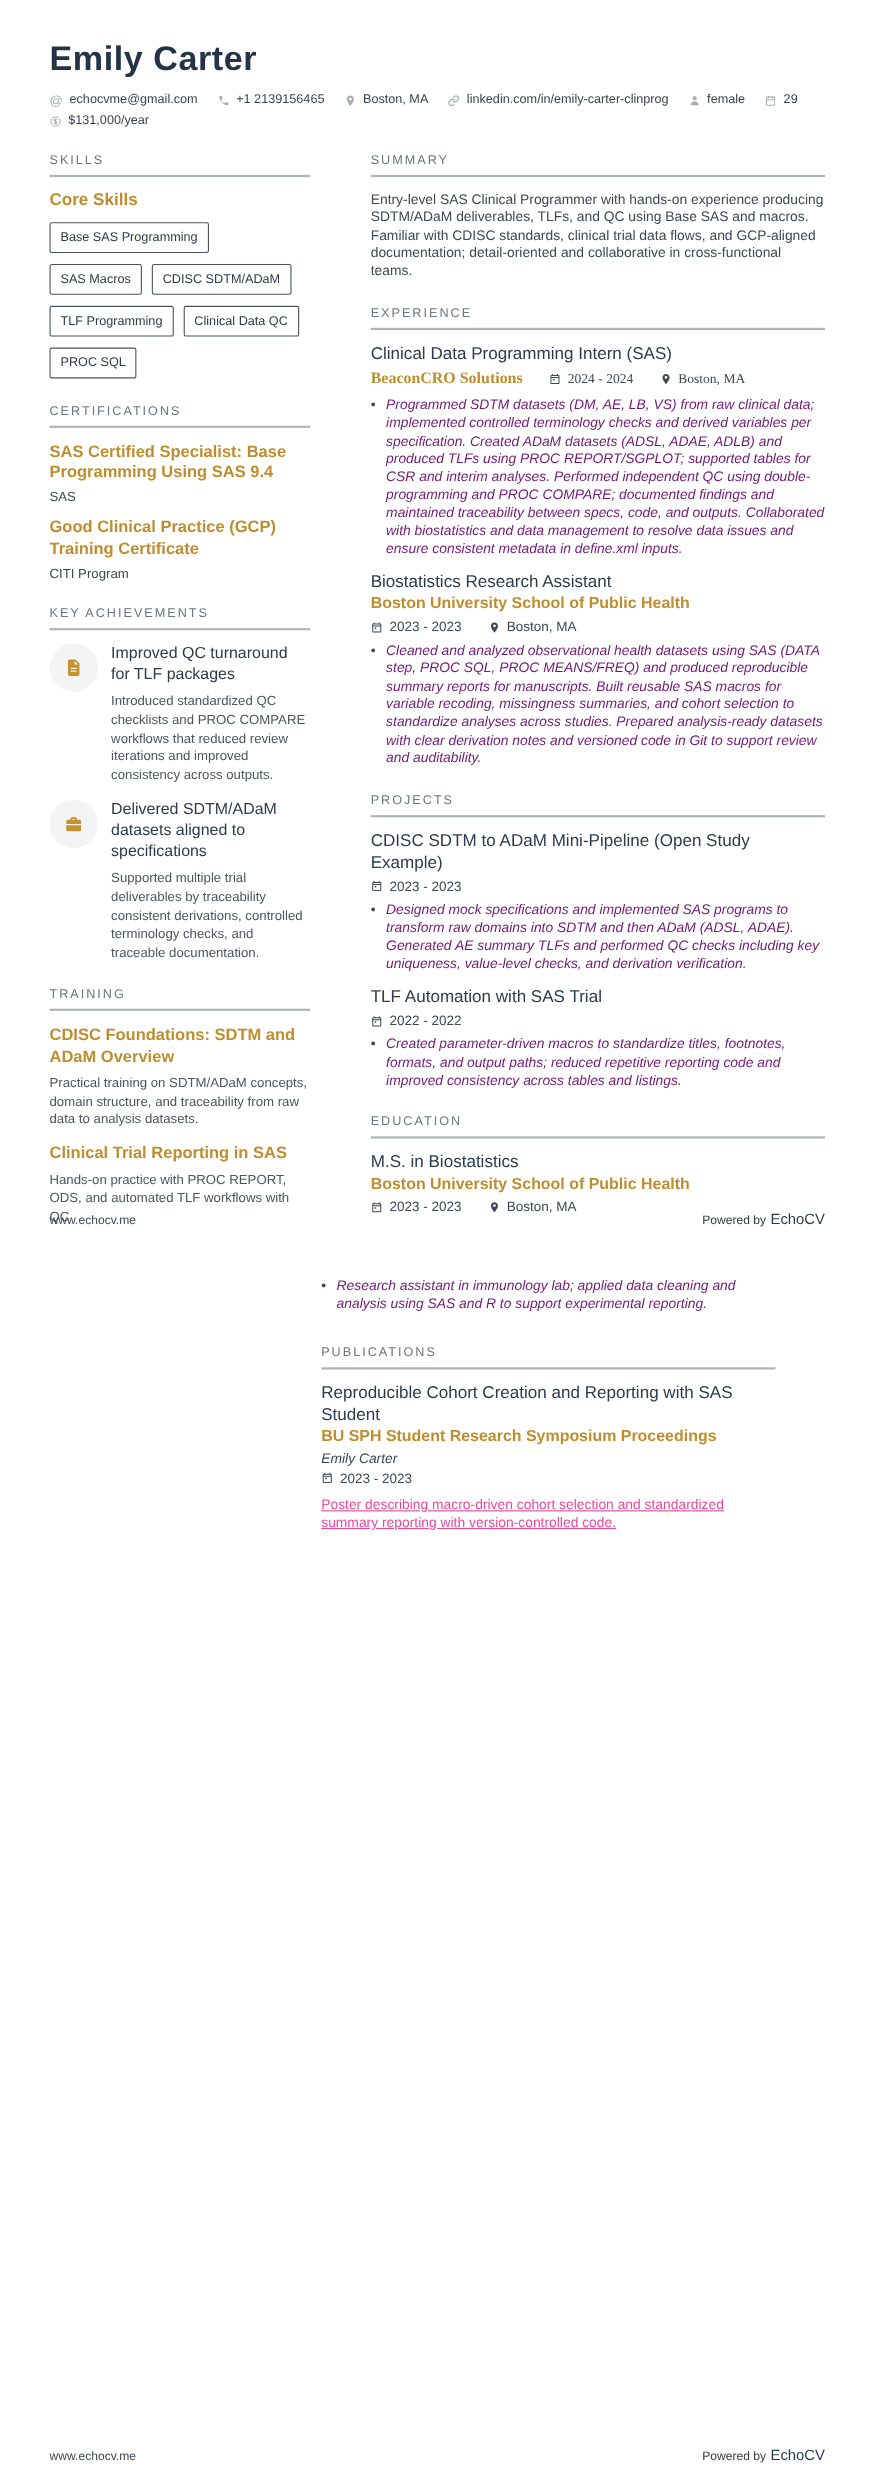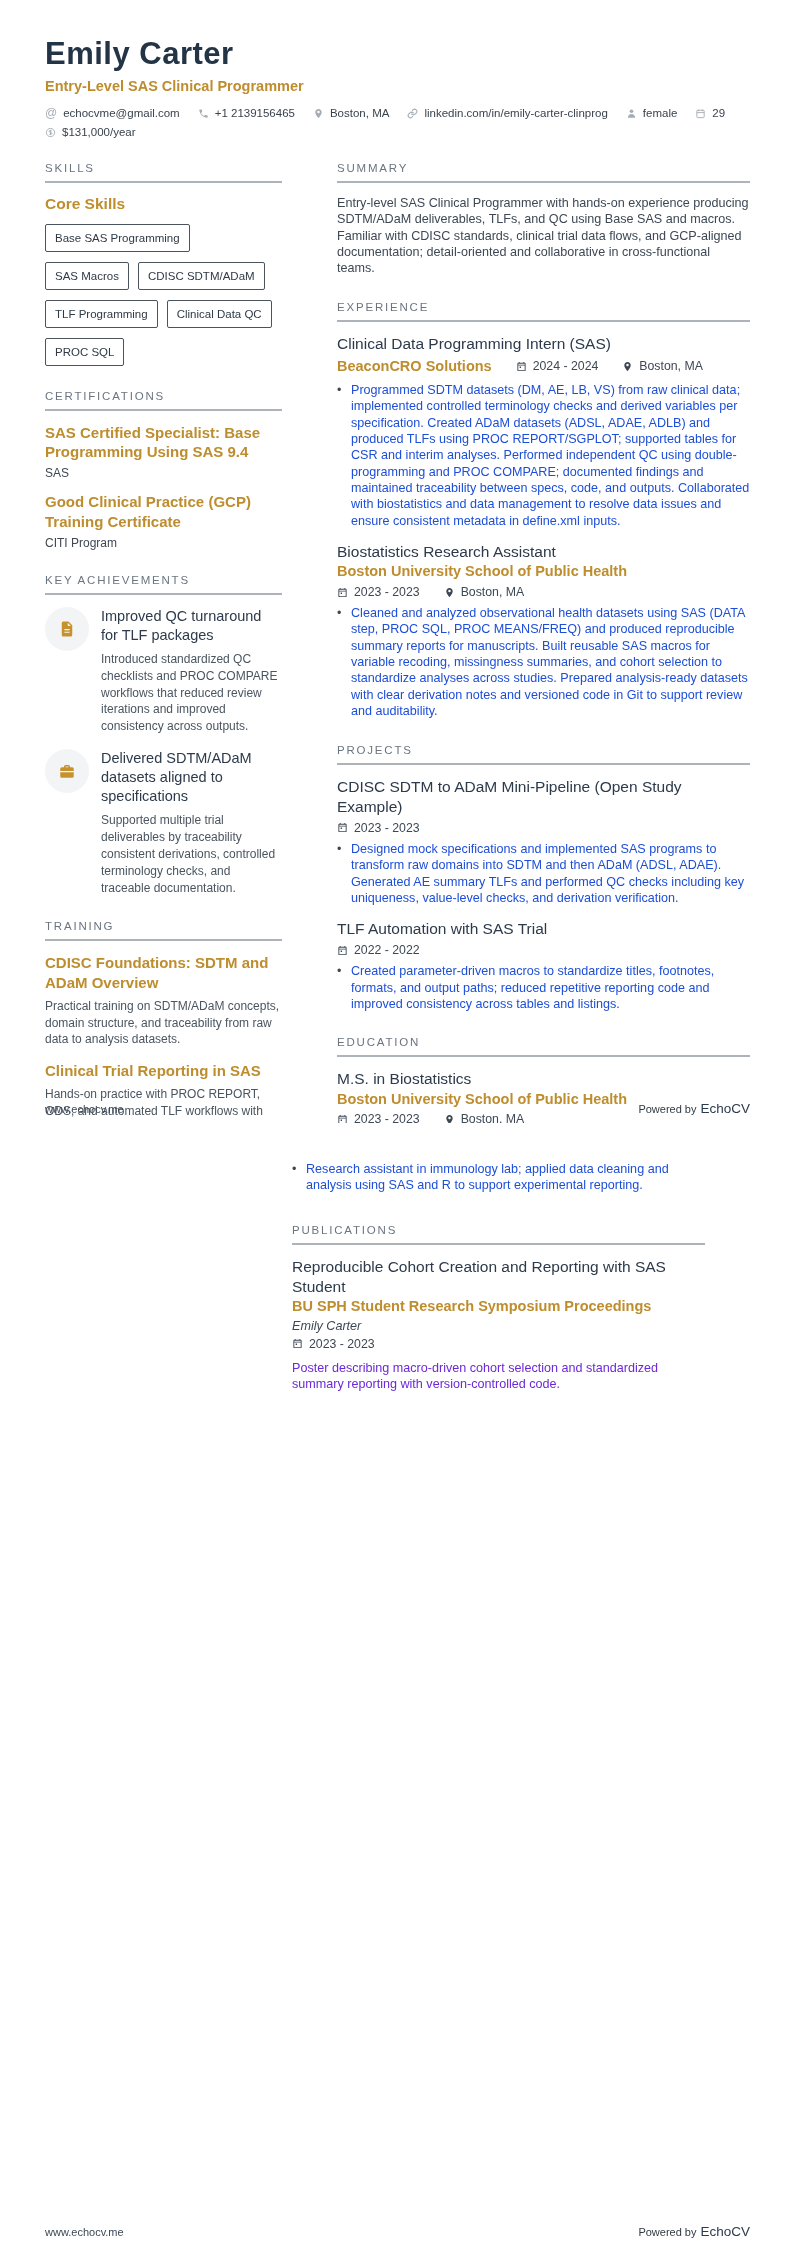--- a/index.html
+++ b/index.html
@@ -123,30 +123,30 @@
     color: #2c3a4b;
     font-weight: 500;
     line-height: 1.3;
   }
   .entry-org {
     color: #be8d2e;
     font-size: 14.5px;
     font-weight: 600;
     line-height: 1.3;
   }
-  .entry-row { display: flex; flex-wrap: wrap; align-items: center; gap: 4px 24px; margin-top: 3px; }
+  .entry-row { display: flex; flex-wrap: wrap; align-items: center; gap: 4px 24px; margin-top: 3px; font-family: Liberation Serif, serif; }
   .meta-row { display: flex; flex-wrap: wrap; align-items: flex-end; gap: 4px 24px; margin-top: 4px; }
   .meta-item { display: flex; align-items: center; gap: 6px; font-size: 12.3px; color: #3d4854; }
   .micon { color: #3d4854; display: inline-flex; }
   .micon svg { display: block; }
   .bullet-row { display: flex; margin-top: 6px; }
   .bullet-dot { flex: none; width: 14px; font-size: 12.6px; color: #3d4854; line-height: 1.3; }
-  .bullet-text { font-size: 12.6px; line-height: 1.3; color: #1d4ed8; }
+  .bullet-text { font-size: 12.6px; line-height: 1.3; color: #701a75; font-style: italic; }
   .author-line { font-style: italic; font-size: 12.6px; color: #3d4854; margin-top: 3px; }
-  .pub-desc { font-size: 12.6px; line-height: 1.3; color: #6d28d9; margin-top: 9px; }
+  .pub-desc { font-size: 12.6px; line-height: 1.3; color: #ec4899; margin-top: 9px; text-decoration: underline; }
 
   
   .footer {
     position: absolute;
     left: 45px; right: 44px; bottom: 7px;
     display: flex;
     justify-content: space-between;
     align-items: baseline;
   }
   .footer-site { font-size: 11px; color: #3d4854; }
@@ -158,21 +158,20 @@
   .page2-content .bullet-row { margin-top: 0; }
   .pub-section { margin-top: 30px; }
 </style>
 </head>
 <body>
 
 <div class="page">
   <div class="page-inner">
 
     <h1 class="name">Emily Carter</h1>
-    <div class="job-headline">Entry-Level SAS Clinical Programmer</div>
 
     <div class="contact-rows">
       <div class="contact-row">
         <span class="contact-item">
           <span class="cicon at-glyph">@</span>
           <span>echocvme@gmail.com</span>
         </span>
         <span class="contact-item">
           <span class="cicon">
             <svg viewBox="0 0 24 24" width="11" height="11" fill="currentColor">

